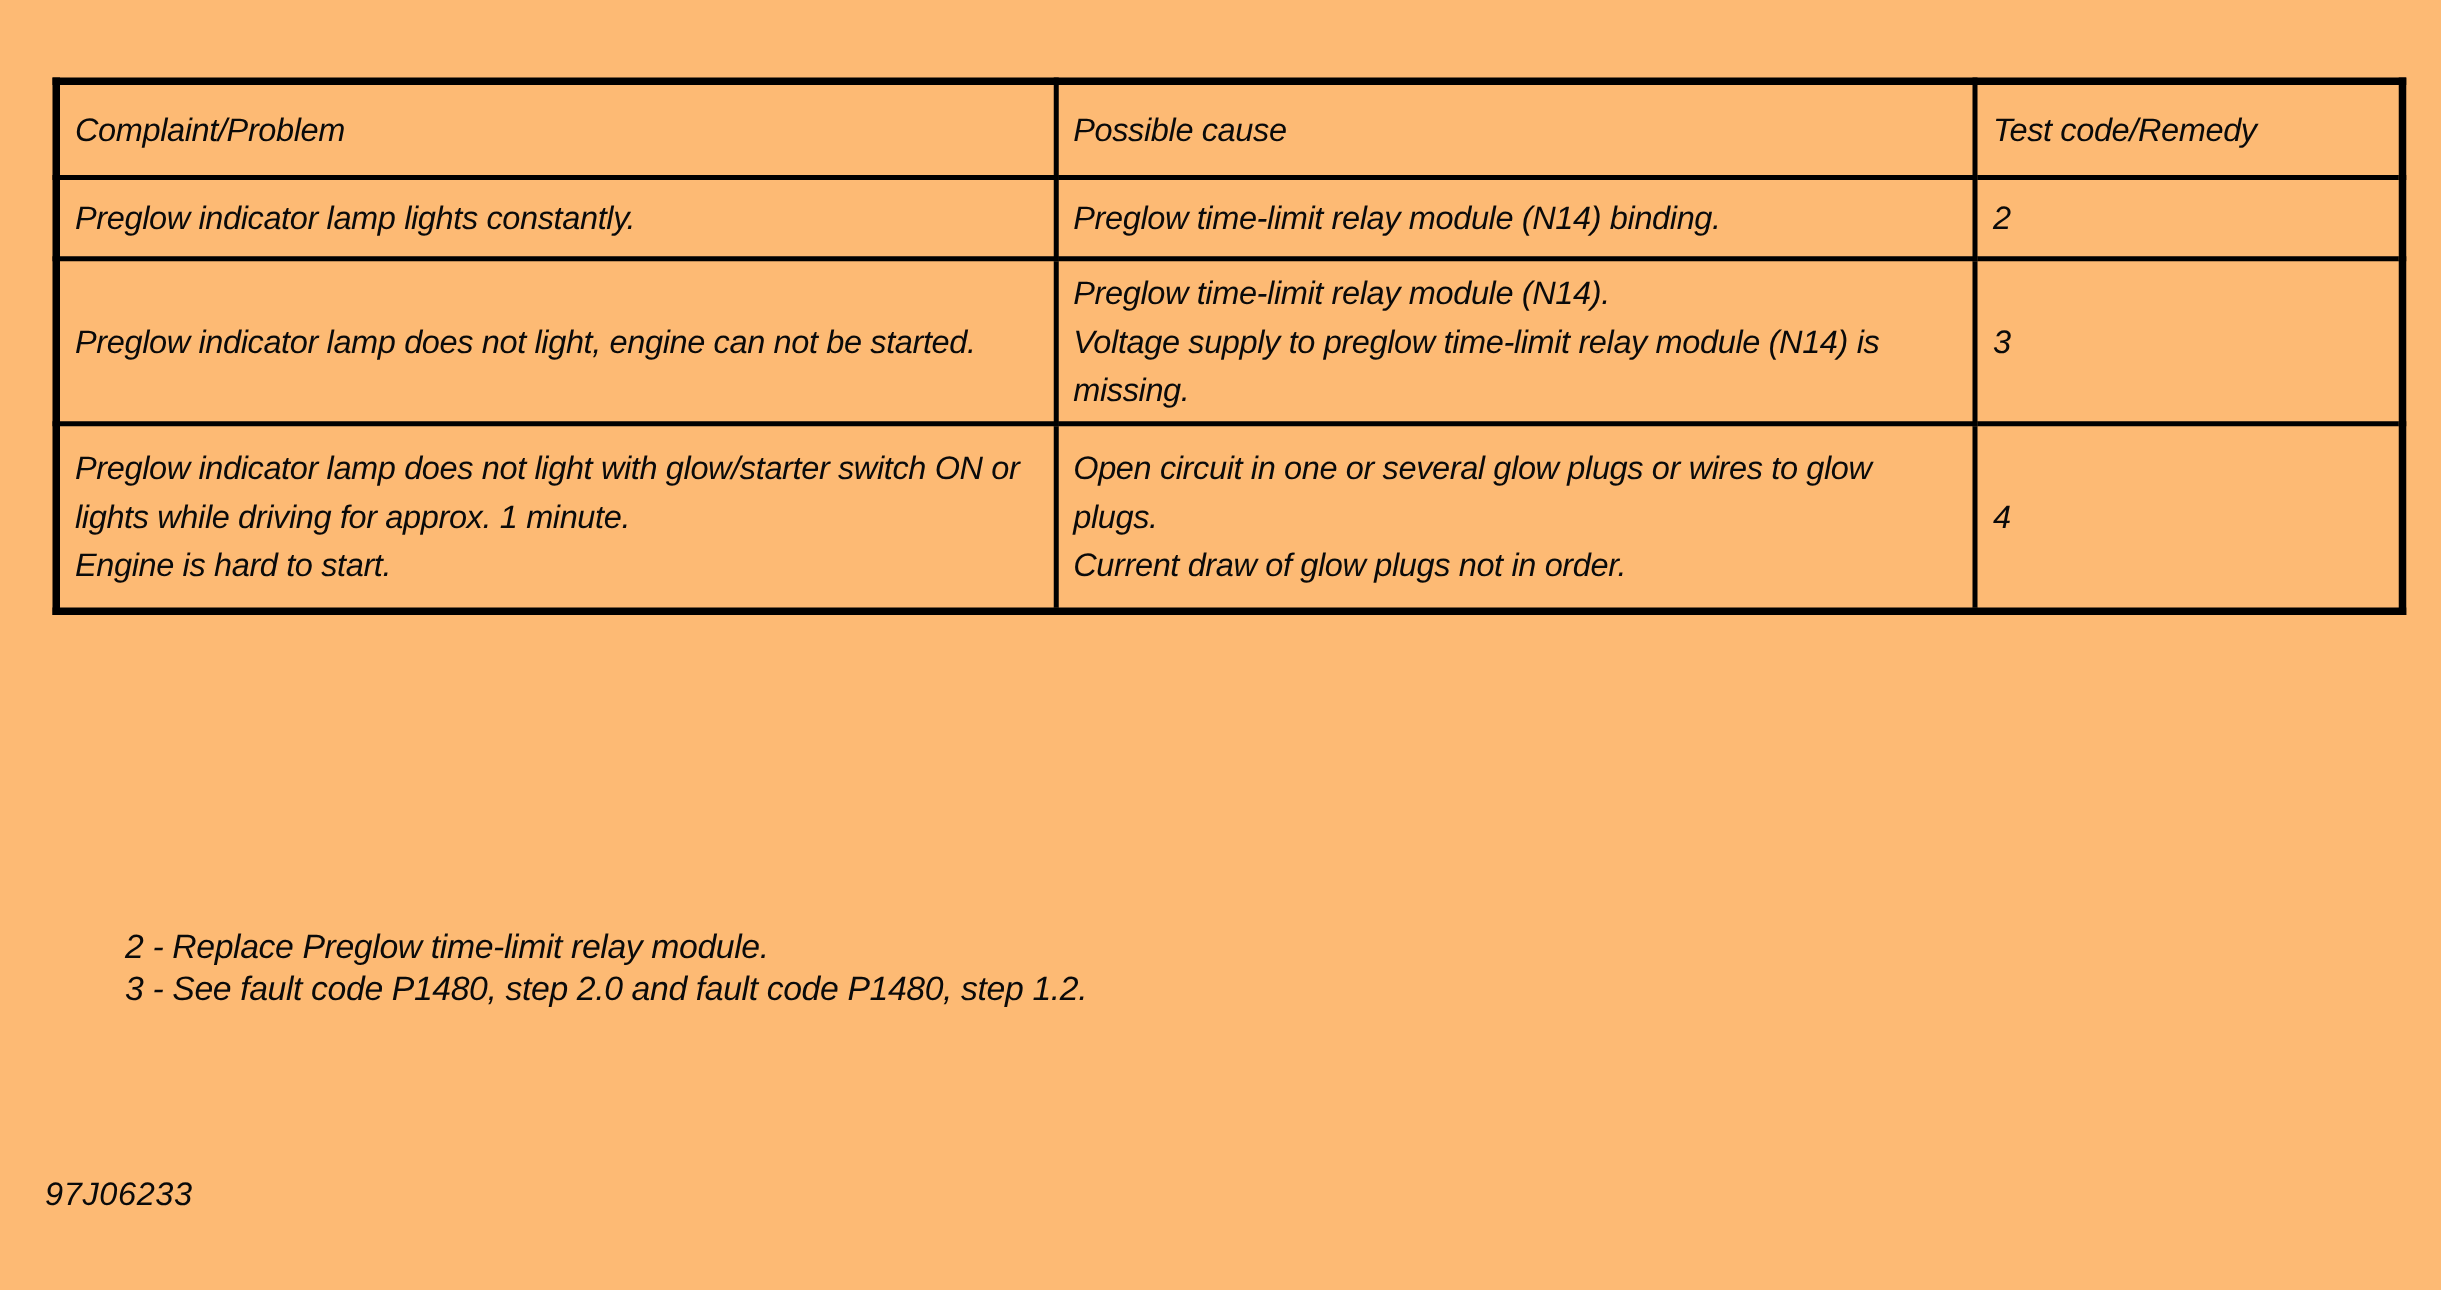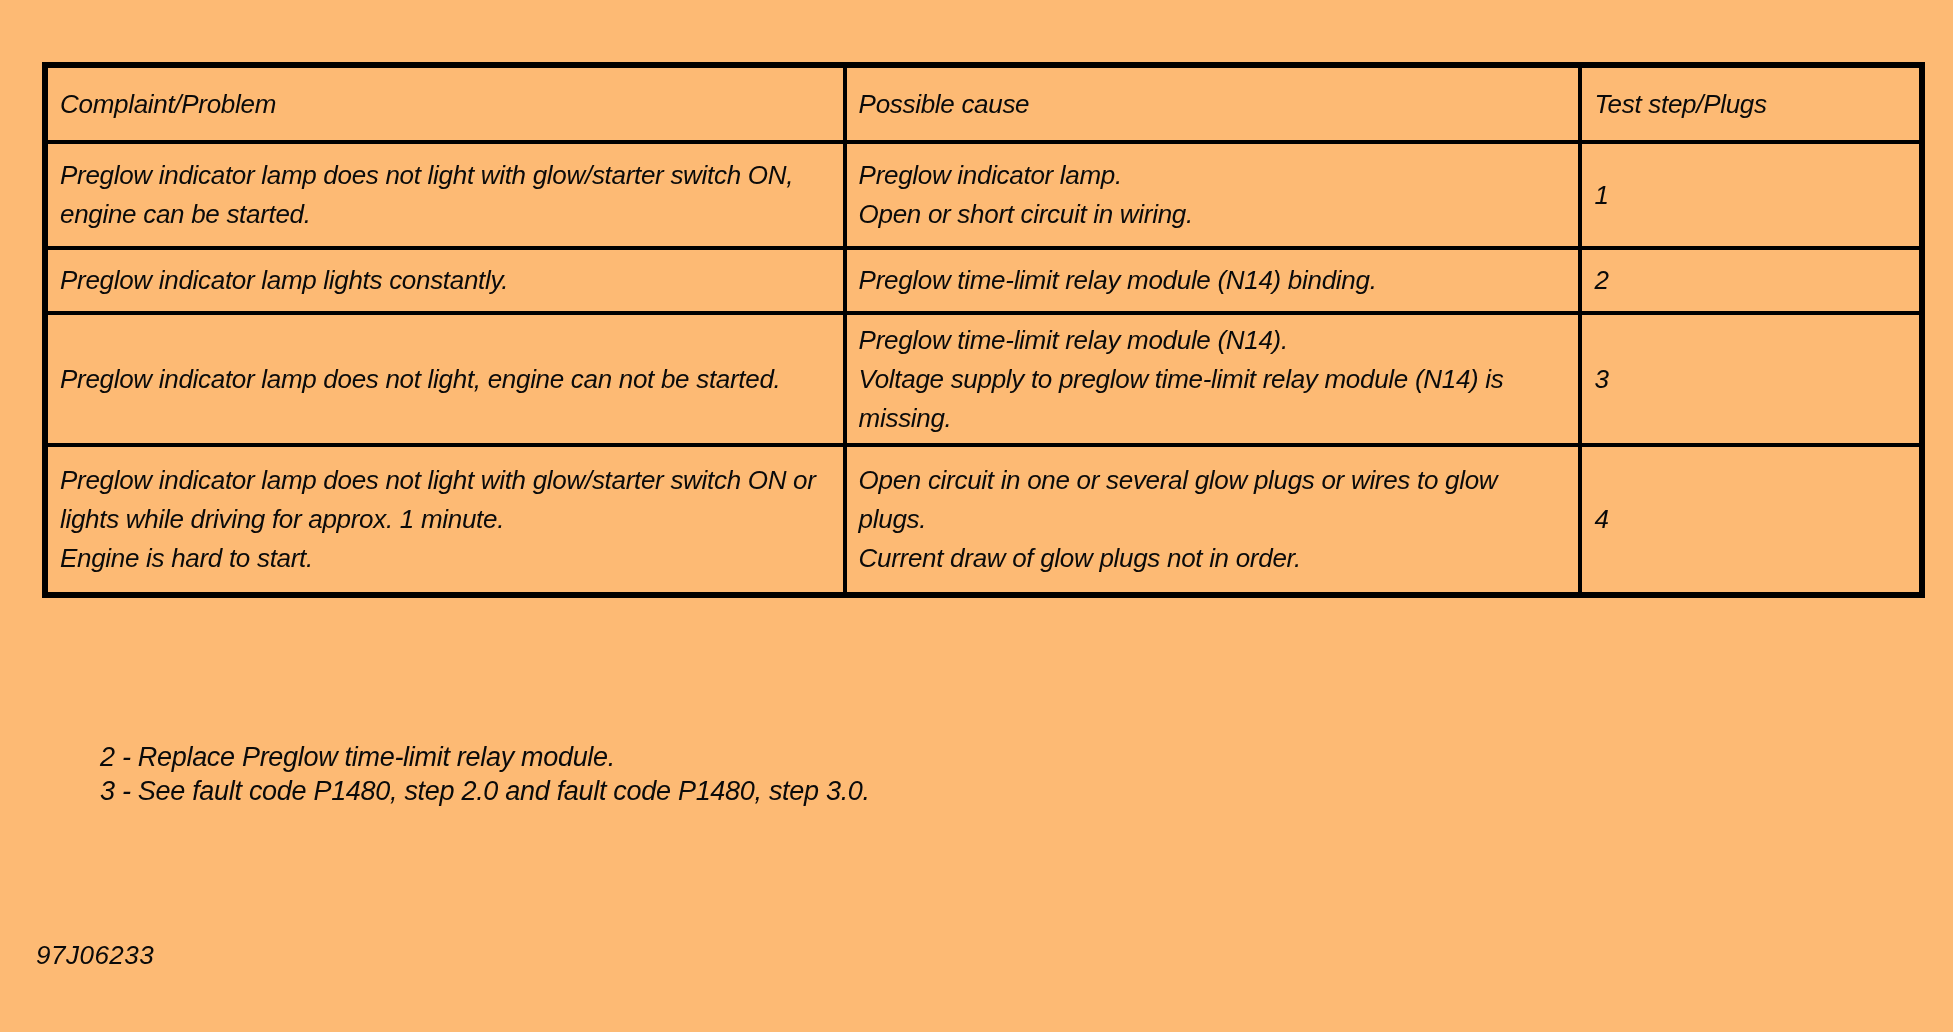--- a/index.html
+++ b/index.html
@@ -74,34 +74,24 @@
   <table class="diag">
     <colgroup>
       <col class="c1">
         <col class="c2">
         <col class="c3">
     </colgroup>
     <thead>
       <tr class="rh">
         <th>Complaint/Problem</th>
         <th>Possible cause</th>
-        <th>Test step/Plugs</th>
+        <th>Test code/Remedy</th>
       </tr>
     </thead>
     <tbody>
-      <tr class="r1">
-        <td>
-          <span class="cell-line">Preglow indicator lamp does not light with glow/starter switch ON, engine can be started.</span>
-        </td>
-        <td>
-          <span class="cell-line">Preglow indicator lamp.</span>
-          <span class="cell-line">Open or short circuit in wiring.</span>
-        </td>
-        <td class="remedy">1</td>
-      </tr>
       <tr class="r2">
         <td>
           <span class="cell-line">Preglow indicator lamp lights constantly.</span>
         </td>
         <td>
           <span class="cell-line">Preglow time-limit relay module (N14) binding.</span>
         </td>
         <td class="remedy">2</td>
       </tr>
       <tr class="r3">
@@ -123,18 +113,18 @@
           <span class="cell-line">Open circuit in one or several glow plugs or wires to glow plugs.</span>
           <span class="cell-line">Current draw of glow plugs not in order.</span>
         </td>
         <td class="remedy">4</td>
       </tr>
     </tbody>
   </table>
 
   <div class="notes">
     <div>2 - Replace Preglow time-limit relay module.</div>
-    <div>3 - See fault code P1480, step 2.0 and fault code P1480, step 3.0.</div>
+    <div>3 - See fault code P1480, step 2.0 and fault code P1480, step 1.2.</div>
   </div>
 
   <div class="doc-code">97J06233</div>
 
 </div>
 
 </body></html>

